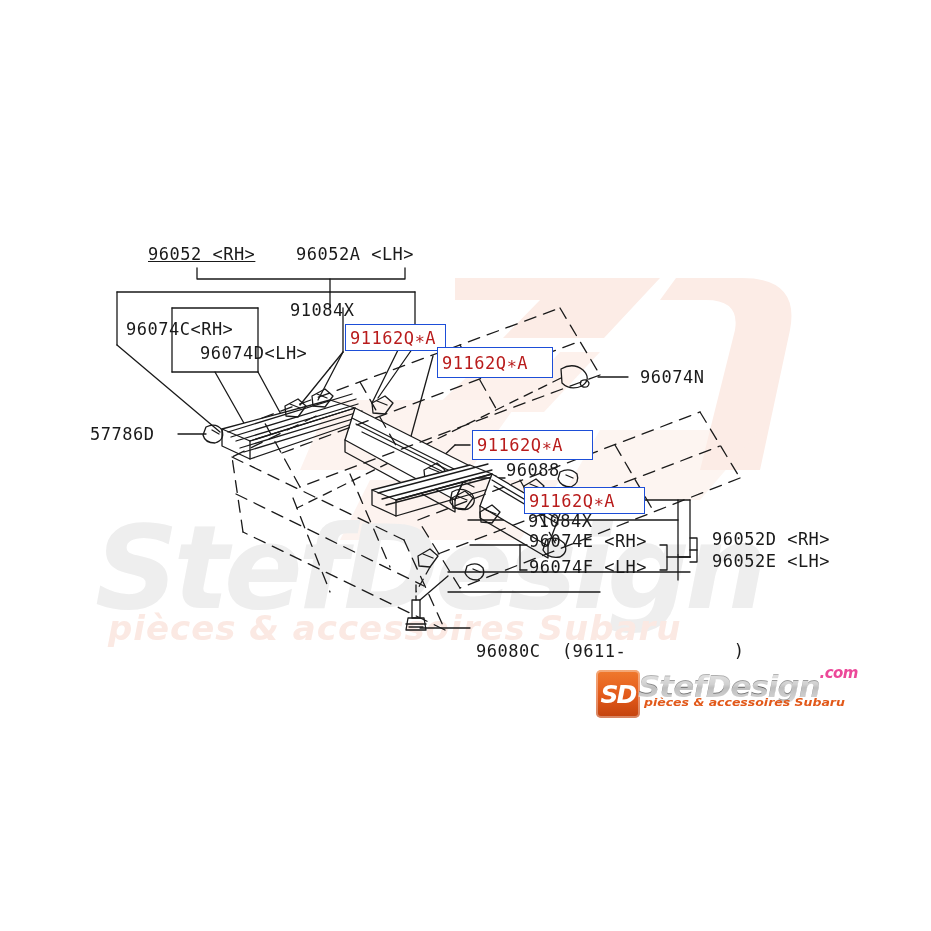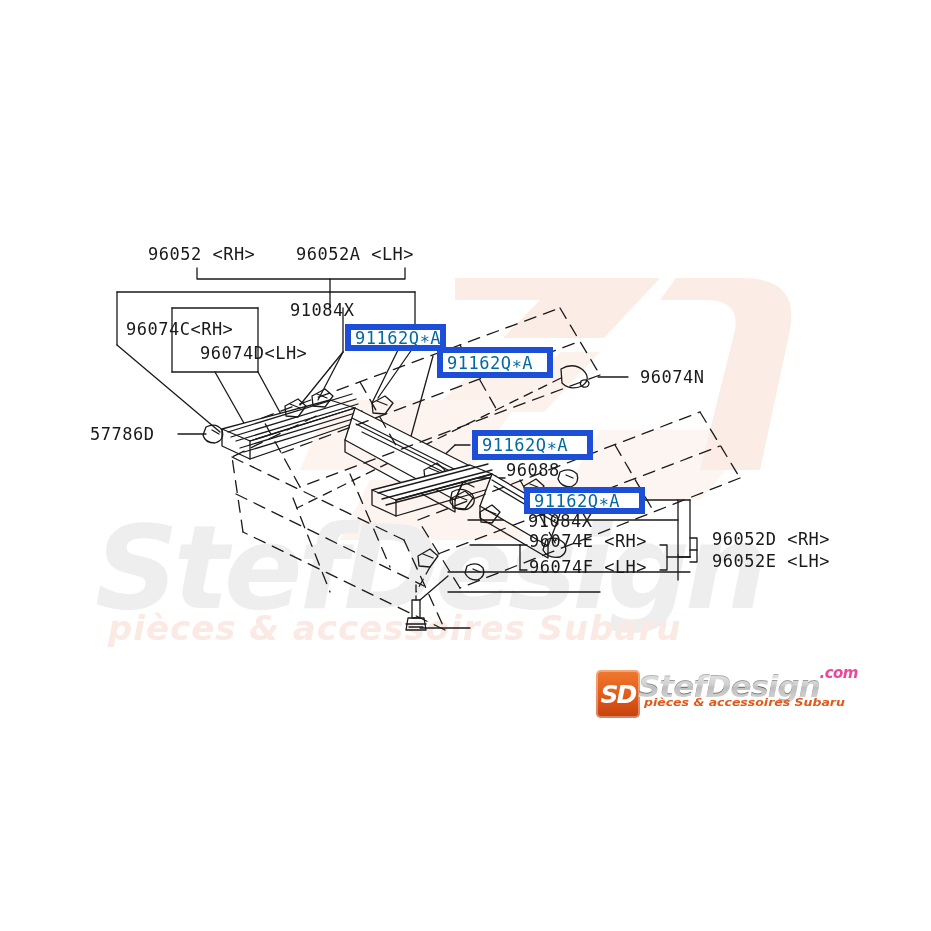--- a/index.html
+++ b/index.html
@@ -15,28 +15,28 @@
     font-family:"DejaVu Sans Mono","Liberation Mono",monospace;
     font-size:17px;
     letter-spacing:0.5px;
     color:#1a1a1a;
     white-space:pre;
     line-height:20px;
   }
   .hl{
     position:absolute;
     box-sizing:border-box;
-    border:6px solid #1d4ed8;
+    border:1px solid #1d4ed8;
     background:#ffffff;
     display:flex;align-items:center;
     padding-left:4px;
     font-family:"DejaVu Sans Mono","Liberation Mono",monospace;
     font-size:17px;
     letter-spacing:0.5px;
-    color:#0369a1;
+    color:#b91c1c;
     white-space:pre;
   }
   
   #logo{position:absolute;left:588px;top:668px;width:272px;height:48px;}
   #logo-mark{
     position:absolute;left:8px;top:2px;width:44px;height:48px;
     background:linear-gradient(180deg,#f07a2e 0%,#e2591a 55%,#c2420d 100%);
     border-radius:5px;
     box-shadow:inset 0 0 0 2px rgba(255,255,255,.35);
   }
@@ -260,21 +260,21 @@
       <path d="M416 585 L416 600" stroke-dasharray="6 5"></path>
 
       <path d="M448 576 L420 600" stroke-dasharray="0"></path>
       <path d="M430 567 L416 592" stroke-dasharray="8 6"></path>
 
       <path d="M690 500 L690 557"></path>
       <path d="M678 500 L690 500"></path>
     </g>
   </svg>
 
-  <div class="lbl" style="left:148px;top:244px;">96052 &lt;RH&gt;</div>
+  <div class="lbl" style="left:148px;top:244px;text-decoration:underline;">96052 &lt;RH&gt;</div>
   <div class="lbl" style="left:296px;top:244px;">96052A &lt;LH&gt;</div>
 
   <div class="lbl" style="left:126px;top:319px;">96074C&lt;RH&gt;</div>
   <div class="lbl" style="left:200px;top:343px;">96074D&lt;LH&gt;</div>
 
   <div class="lbl" style="left:290px;top:300px;">91084X</div>
 
   <div class="lbl" style="left:90px;top:424px;">57786D</div>
 
   <div class="lbl" style="left:640px;top:367px;">96074N</div>
@@ -282,20 +282,21 @@
   <div class="lbl" style="left:506px;top:460px;">96088</div>
 
   <div class="lbl" style="left:528px;top:511px;">91084X</div>
 
   <div class="lbl" style="left:529px;top:531px;">96074E &lt;RH&gt;</div>
   <div class="lbl" style="left:529px;top:557px;">96074F &lt;LH&gt;</div>
 
   <div class="lbl" style="left:712px;top:529px;">96052D &lt;RH&gt;</div>
   <div class="lbl" style="left:712px;top:551px;">96052E &lt;LH&gt;</div>
 
+  <div class="lbl" style="left:476px;top:641px;">96080C  (9611-          )</div>
 
   <div class="hl" style="left:345px;top:324px;width:101px;height:27px;">91162Q∗A</div>
   <div class="hl" style="left:437px;top:347px;width:116px;height:31px;">91162Q∗A</div>
   <div class="hl" style="left:472px;top:430px;width:121px;height:30px;">91162Q∗A</div>
   <div class="hl" style="left:524px;top:487px;width:121px;height:27px;">91162Q∗A</div>
 
   <div id="logo">
     <div id="logo-mark">
       <span>SD</span>
     </div>

